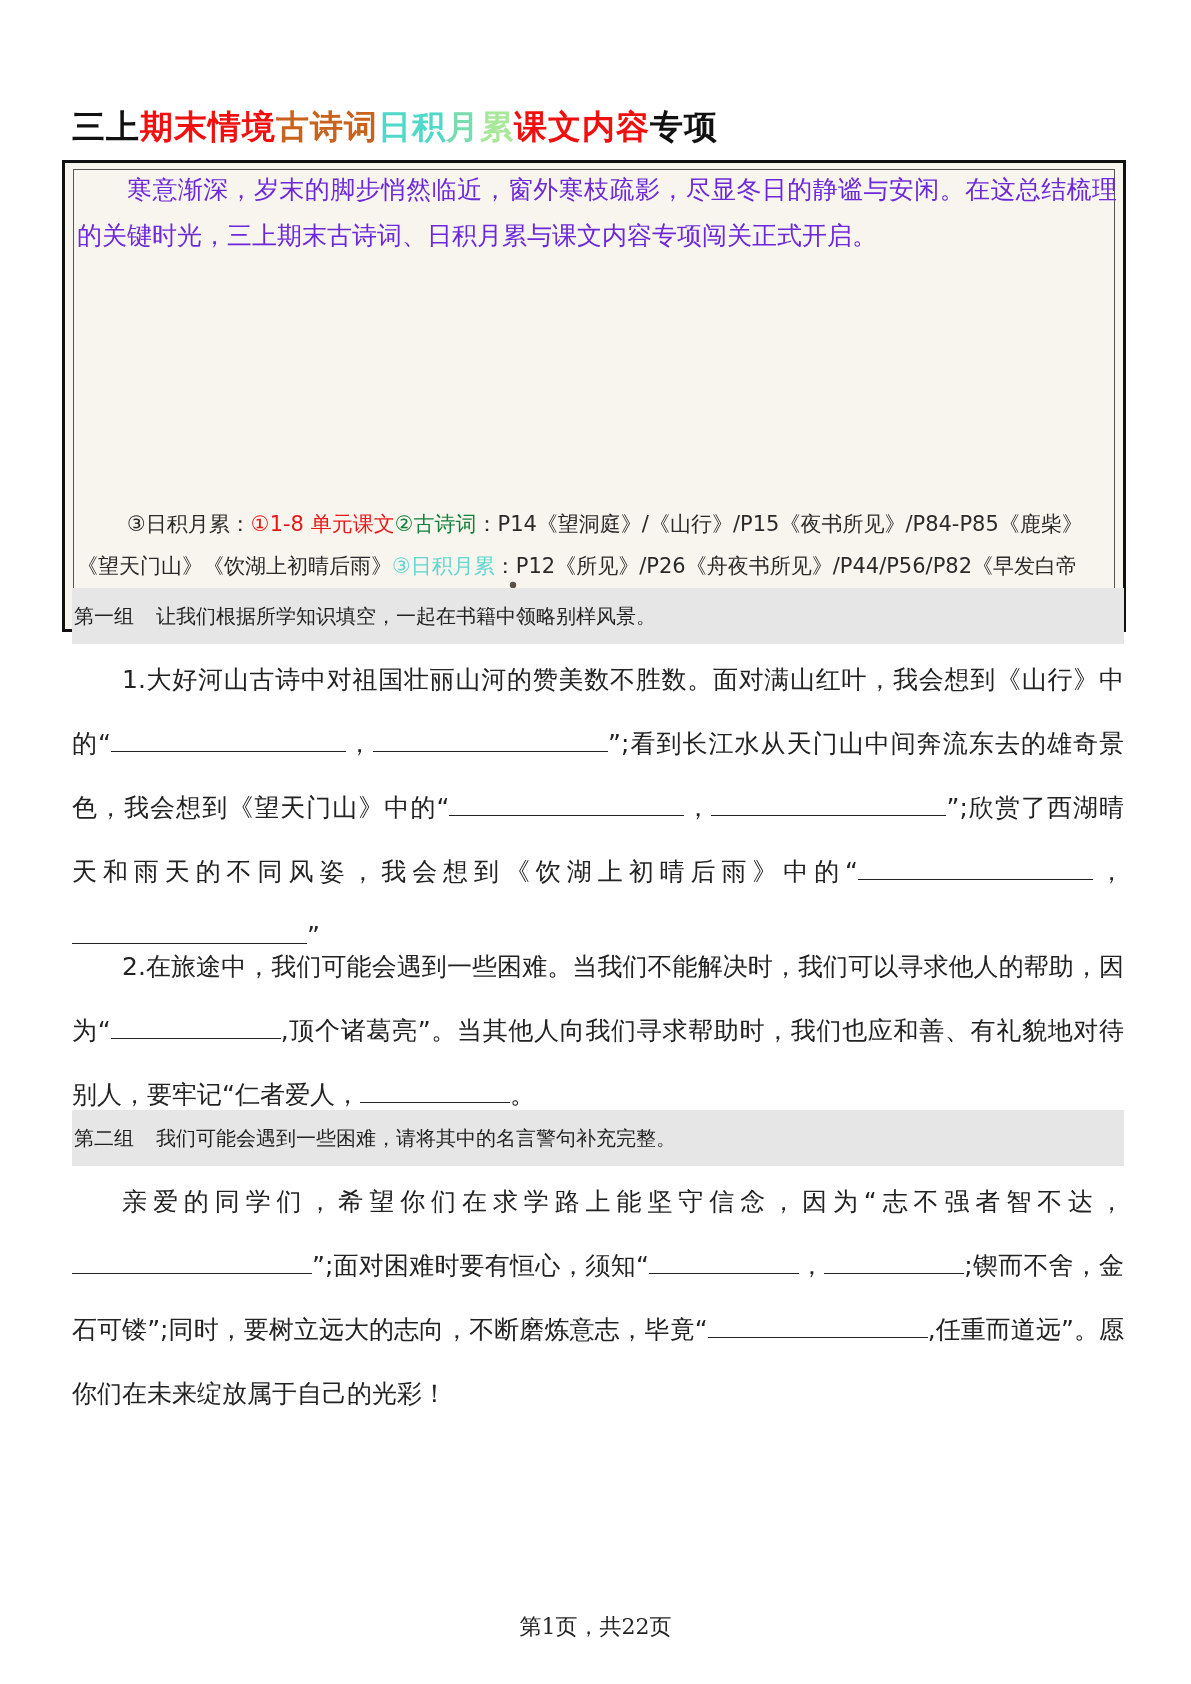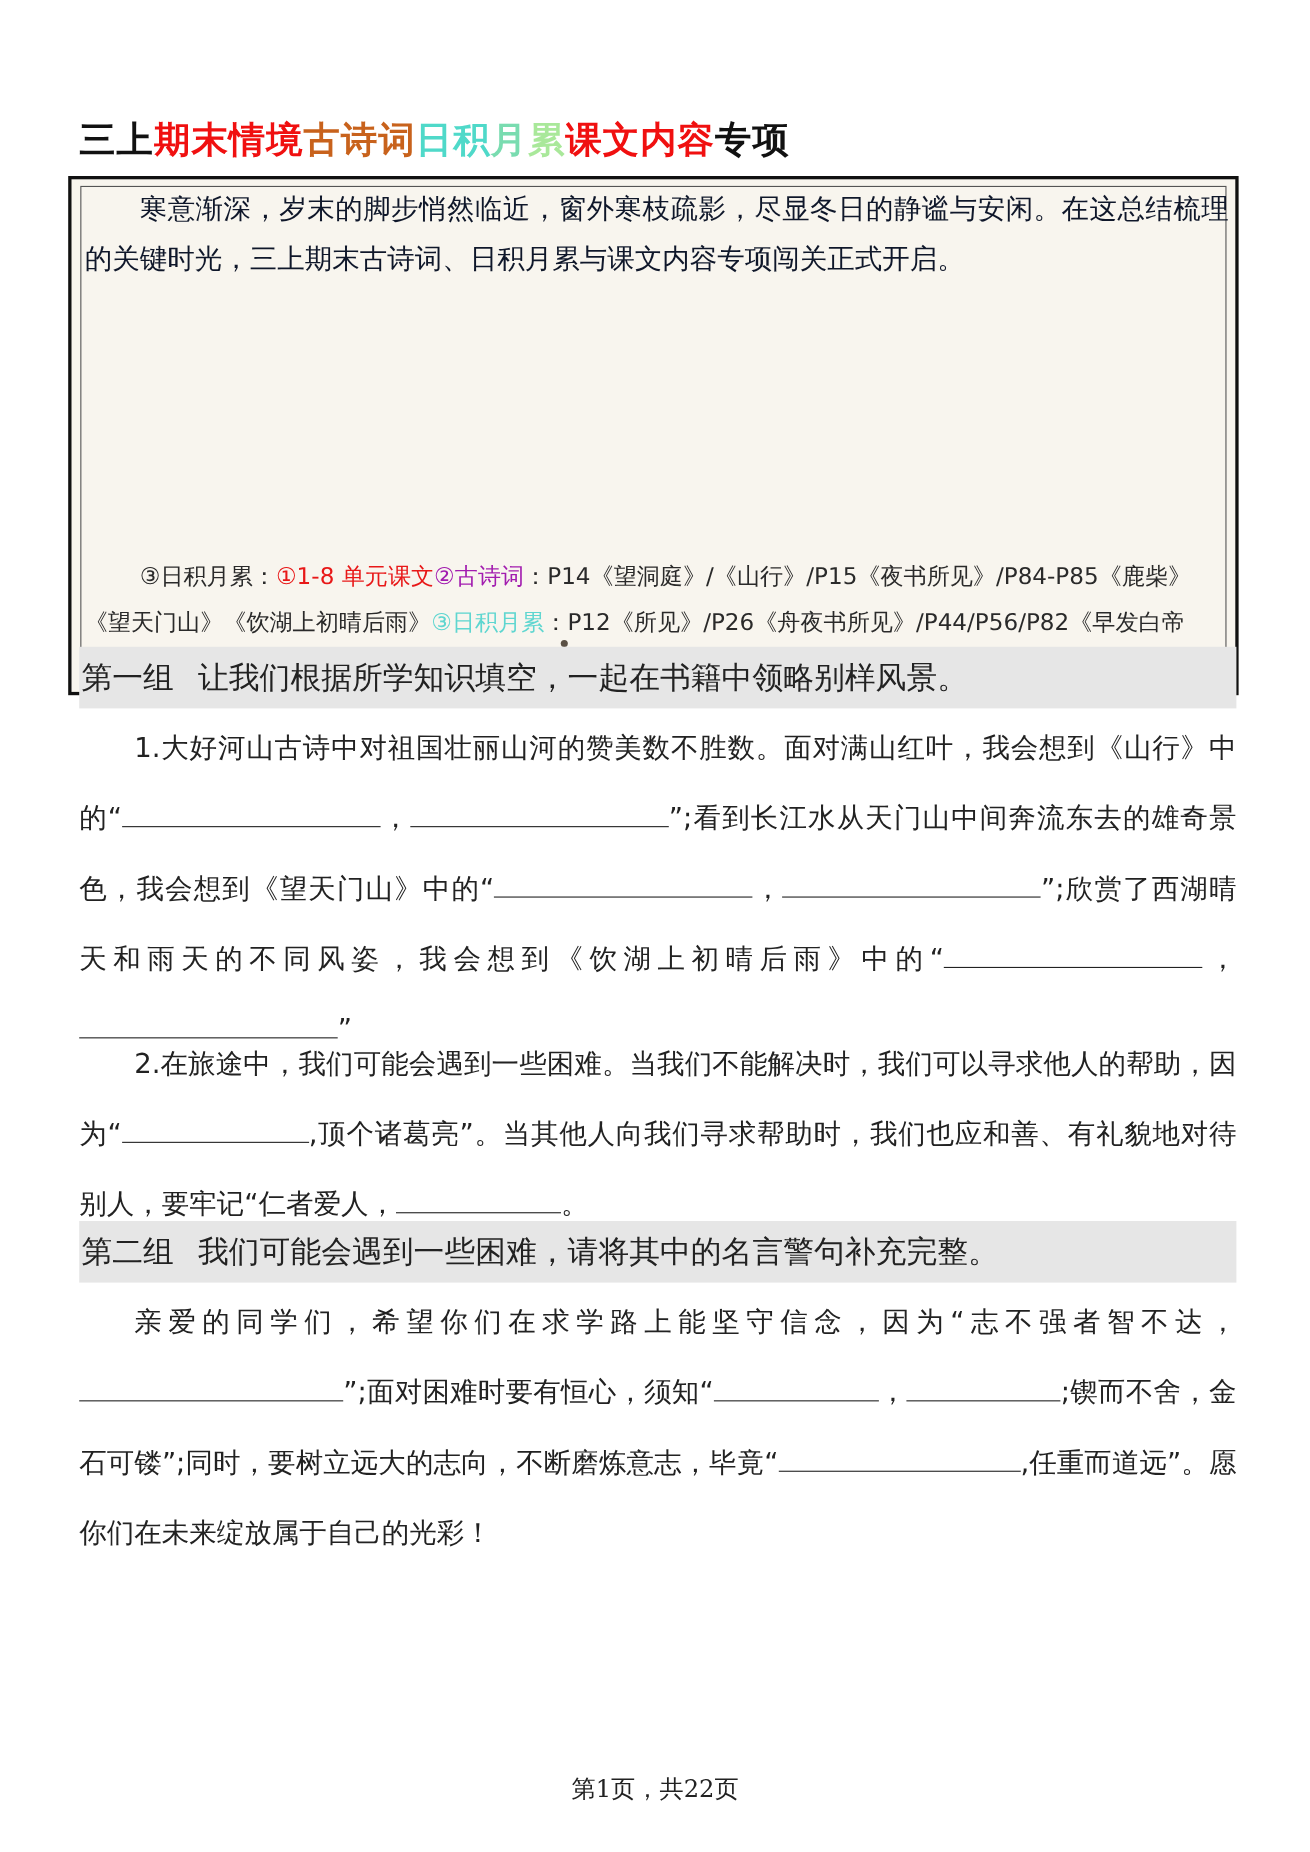--- a/index.html
+++ b/index.html
@@ -7,31 +7,31 @@
          font-family: "DejaVu Serif", "Liberation Serif", serif; color: #1a1a1a; }
   .title { position: absolute; left: 72px; top: 92px; width: 1050px; height: 70px;
            font-family: "DejaVu Sans", sans-serif; font-weight: bold; font-size: 33px;
            letter-spacing: 1px; white-space: nowrap; line-height: 70px; }
   .title span { font-weight: bold; }
   .intro-box { position: absolute; left: 62px; top: 160px; width: 1064px; height: 472px;
                border: 3px solid #111; background: #f8f5ee; box-sizing: border-box; }
   .intro-box .inner { position: absolute; left: 8px; top: 6px; right: 8px; bottom: 6px;
                       border: 1px solid #555; }
   .intro-text { position: absolute; left: 12px; top: 4px; width: 1040px;
-                font-size: 25px; line-height: 46px; text-align: justify; color: #0f172a;
+                font-size: 25px; line-height: 46px; text-align: justify; color: #6d28d9;
                 font-family: "DejaVu Sans", sans-serif; }
   .intro-text p { margin: 0; text-indent: 2em; }
   .scope { position: absolute; left: 12px; top: 340px; width: 1040px;
            font-family: "DejaVu Sans", sans-serif; font-size: 21px; line-height: 42px; color: #2a2a2a; }
   .scope .red { color: #e81818; text-align: right; }
-  .scope .orange { color: #a21caf; }
+  .scope .orange { color: #15803d; }
   .scope .teal { color: #5fd6d0; }
   .boat { position: absolute; left: 490px; top: 575px; width: 80px; height: 55px; }
   .section-bar { position: absolute; left: 72px; width: 1052px; height: 56px; background: #e6e6e6;
-                 font-family: "DejaVu Sans", sans-serif; font-size: 28px; line-height: 56px;
+                 font-family: "DejaVu Sans", sans-serif; font-size: 20px; line-height: 56px;
                  color: #222; box-sizing: border-box; padding-left: 2px; }
   .section-bar .tag { margin-right: 22px; }
   .para { position: absolute; left: 72px; width: 1052px; font-size: 25px; line-height: 64px;
           text-align: justify; color: #222; font-family: "DejaVu Sans", sans-serif; }
   .para p { margin: 0; text-indent: 2em; }
   .blank { display: inline-block; border-bottom: 1.5px solid #222; height: 26px; vertical-align: baseline; }
   .footer { position: absolute; left: 0; top: 1612px; width: 1191px; text-align: center;
             font-size: 22px; color: #222; font-family: "DejaVu Serif", serif; }
 </style>
 </head>

